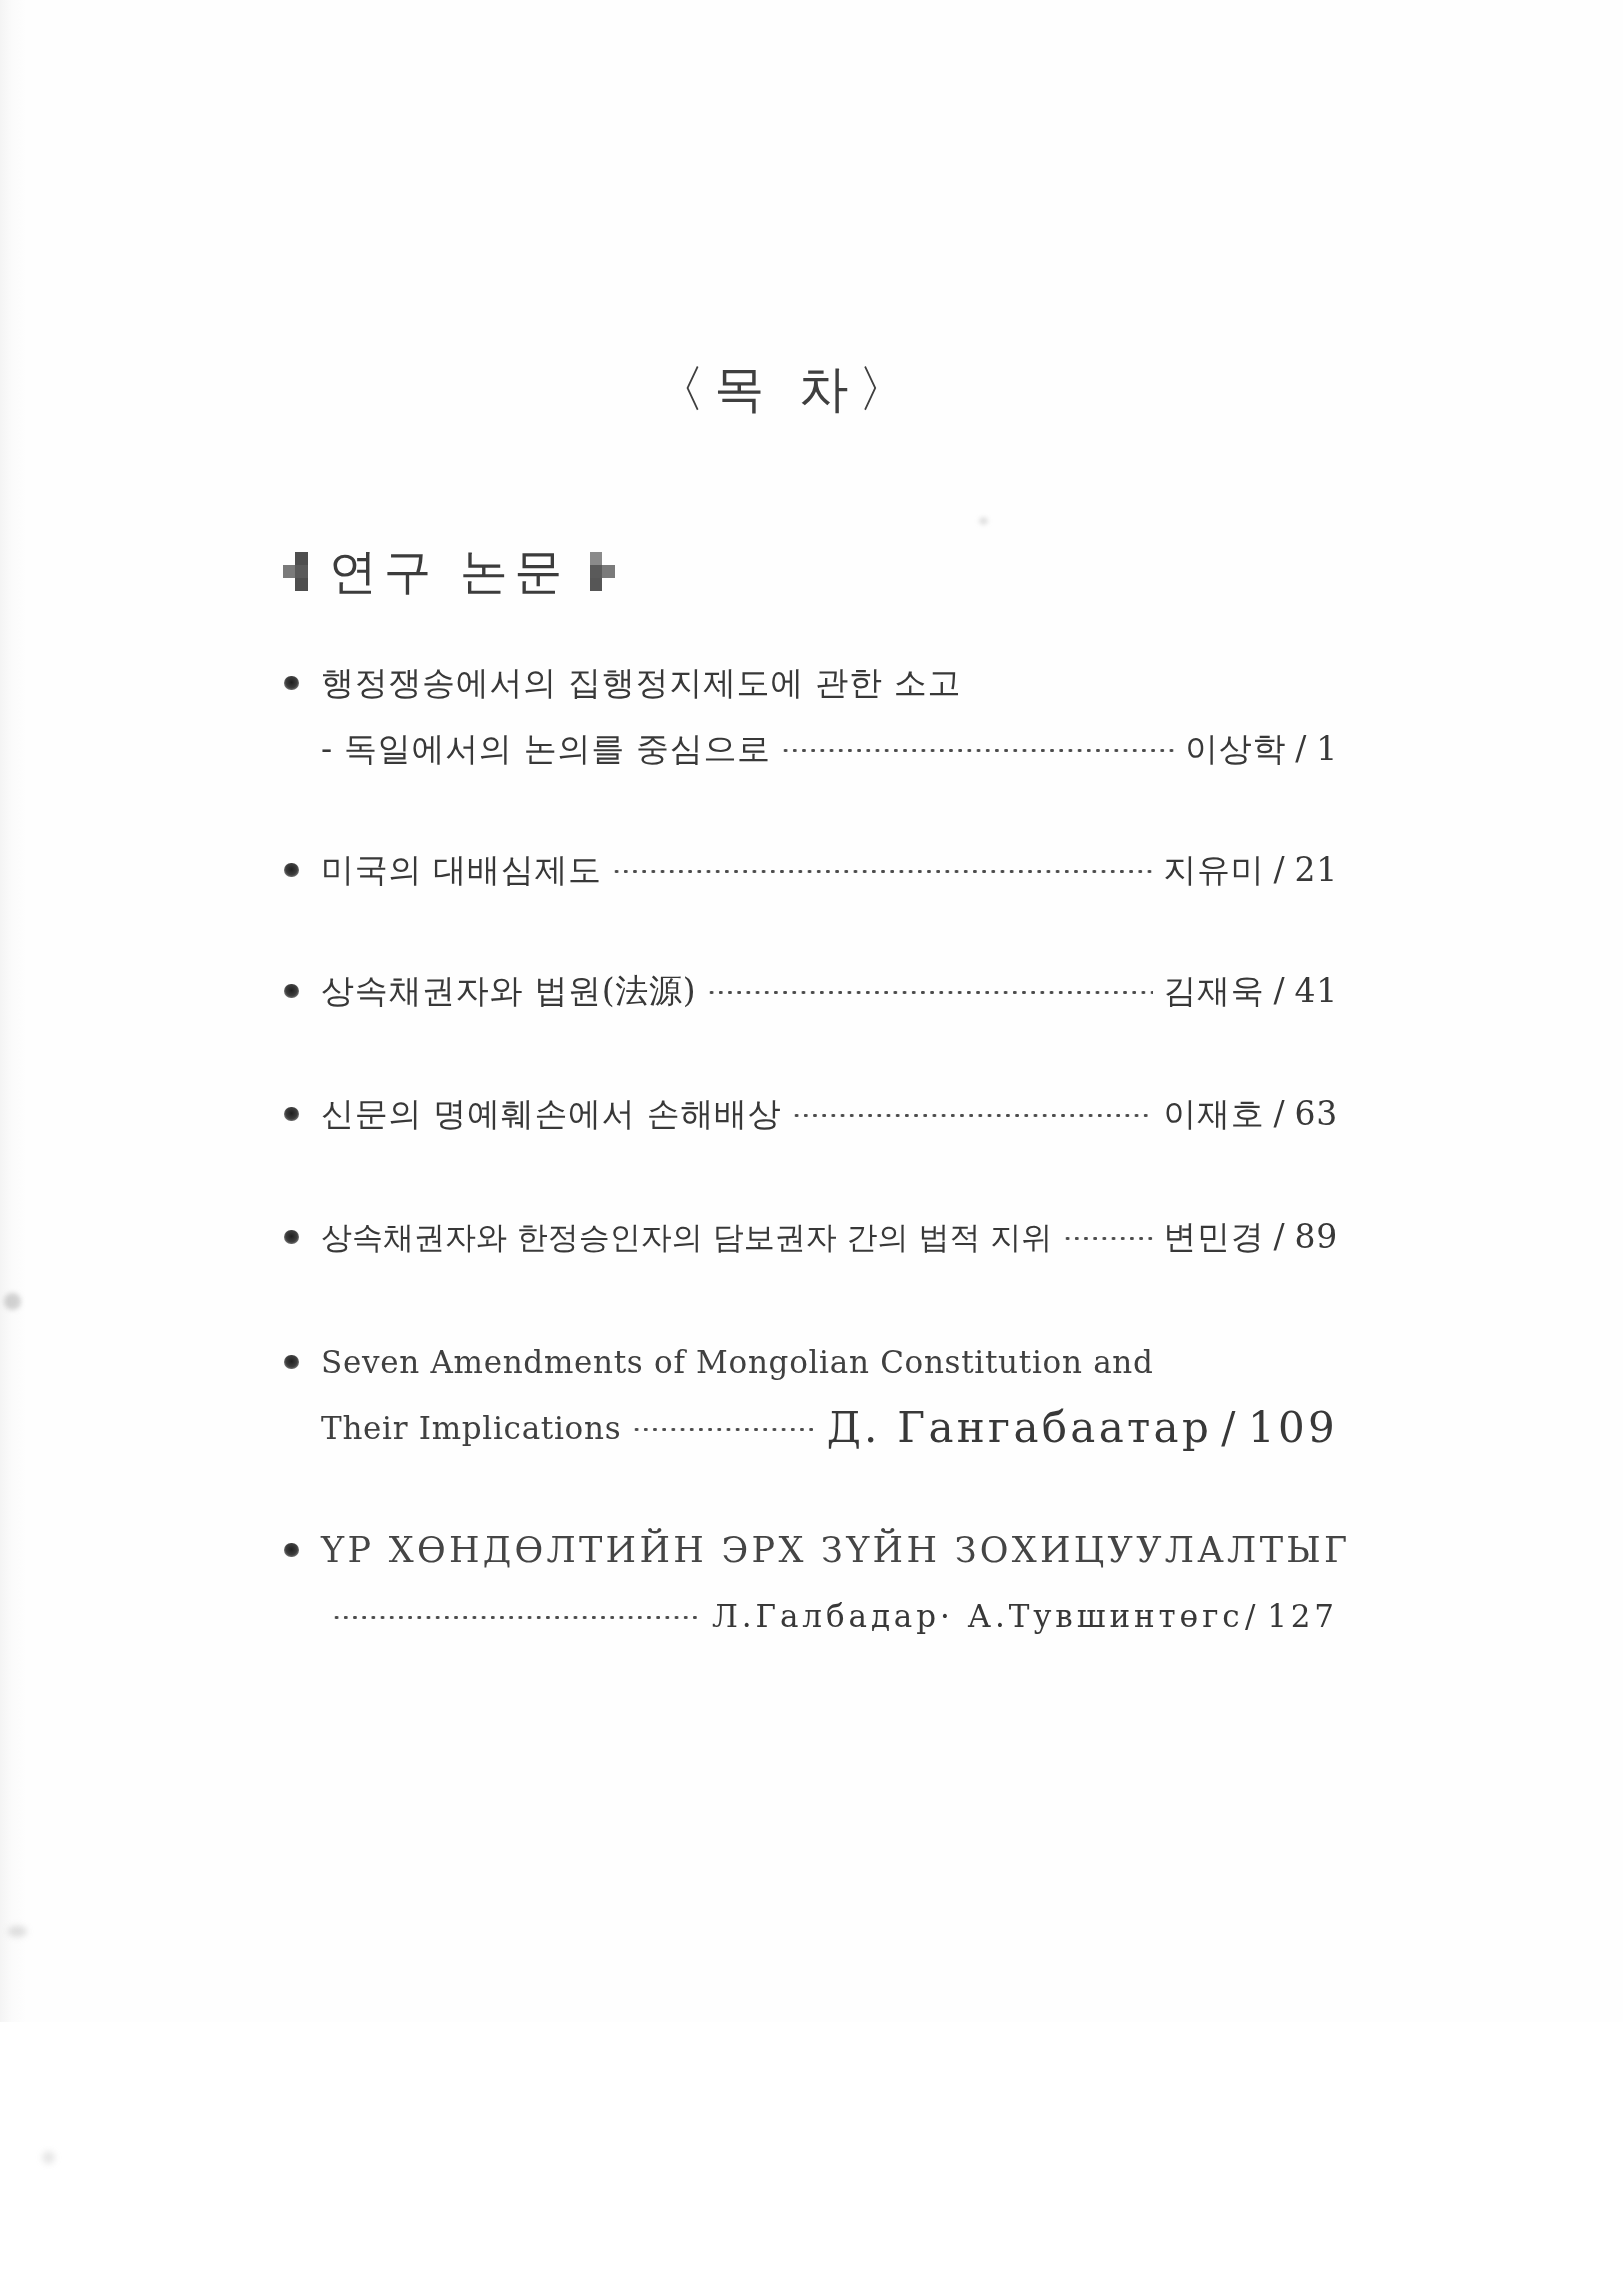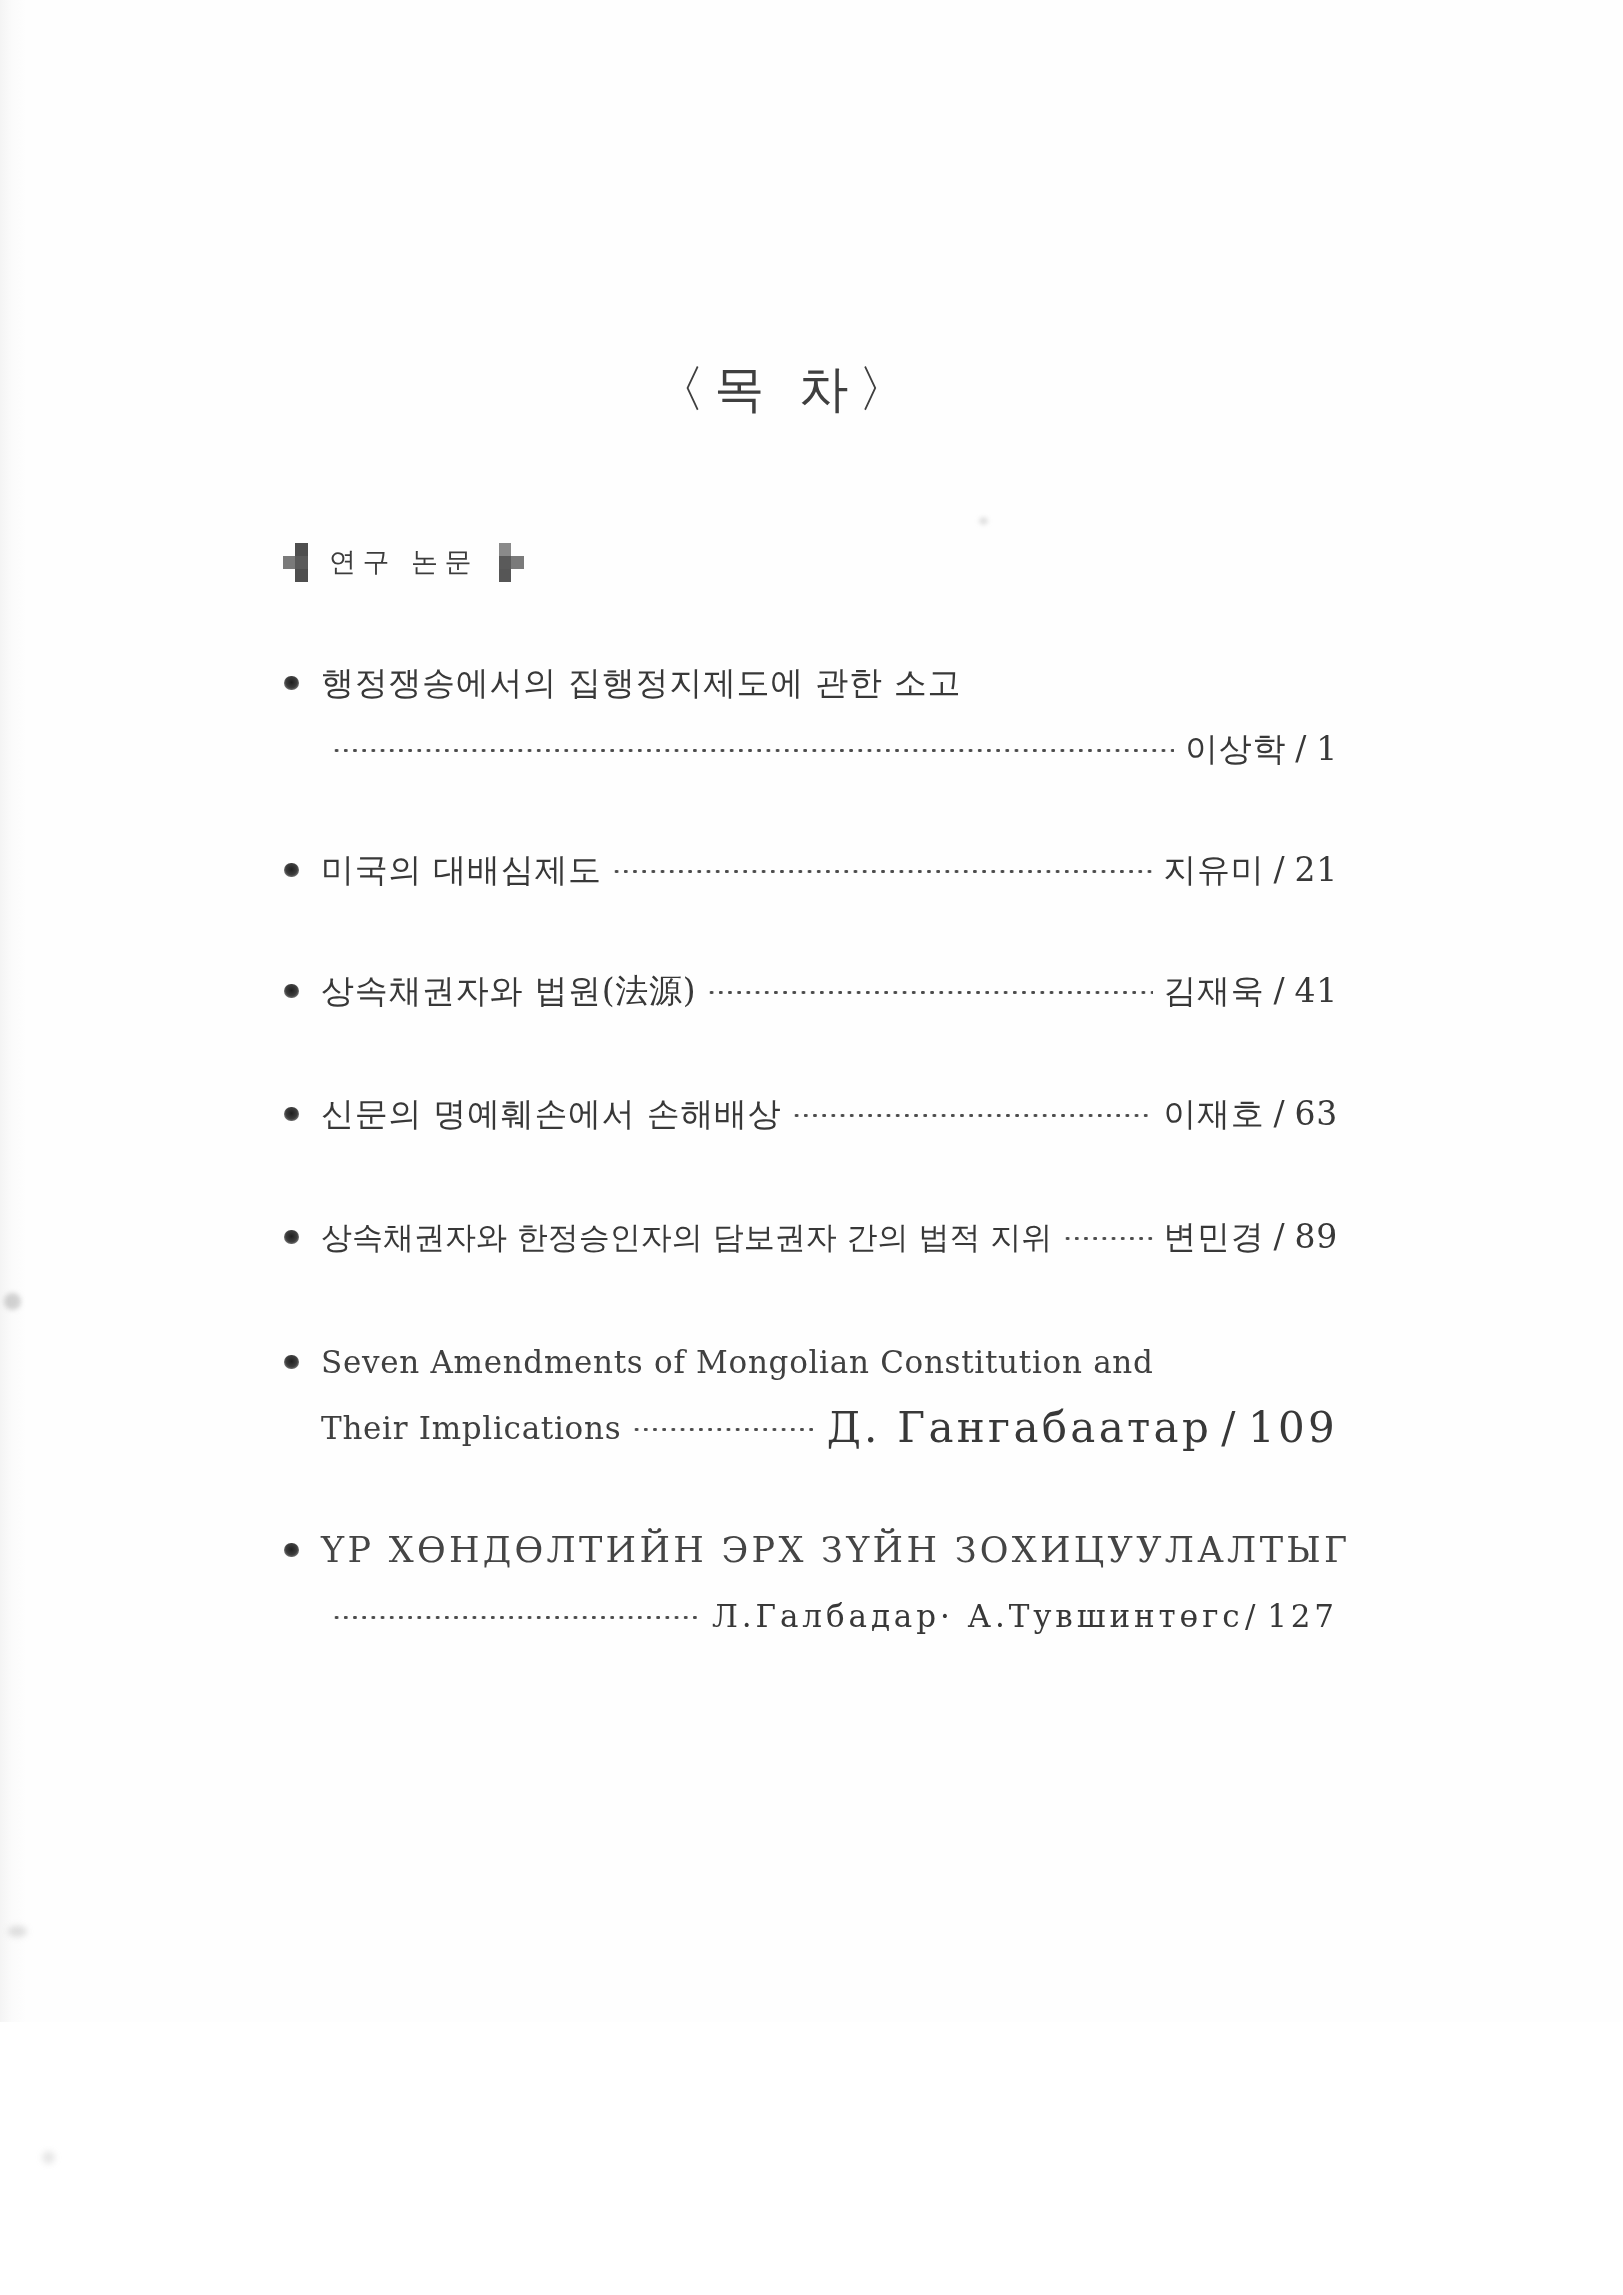--- a/index.html
+++ b/index.html
@@ -24,21 +24,21 @@
   .title {
     position:absolute; top:364px; left:0; width:1572px;
     text-align:center; font-size:50px; line-height:1;
     letter-spacing:9.2px; color:#3f3f3f; font-weight:500;
     white-space:nowrap;
   }
 
   .section {
     position:absolute; top:543px; left:283px;
     display:flex; align-items:center; gap:21px;
-    font-size:27px; line-height:1.2; letter-spacing:6.5px;
+    font-size:48px; line-height:1.2; letter-spacing:6.5px;
     color:#3c3c3c; font-weight:500;
   }
   .orn { display:grid; grid-template-columns:12.4px 12.4px; grid-auto-rows:13px; width:25px; height:39px; }
   .orn i { display:block; }
   .orn-l .c1 { grid-column:2; grid-row:1; background:#4e4e4e; }
   .orn-l .c2 { grid-column:1; grid-row:2; background:#7a7a7a; }
   .orn-l .c3 { grid-column:2; grid-row:2; background:#5a5a5a; }
   .orn-l .c4 { grid-column:2; grid-row:3; background:#4e4e4e; }
   .orn-r .c1 { grid-column:1; grid-row:1; background:#8a8a8a; }
   .orn-r .c2 { grid-column:2; grid-row:2; background:#7a7a7a; }
@@ -105,20 +105,21 @@
       </span>
   </div>
 
   <div class="entry e1" style="top:662px">
     <div class="row">
       <span class="bullet"></span>
       <span class="etitle">행정쟁송에서의 집행정지제도에 관한 소고</span>
     </div>
     <div class="row">
       <span class="indent"></span>
+      <span class="etitle t-sub">- 독일에서의 논의를 중심으로</span>
       <span class="leader"></span>
       <span class="byline"><span class="author">이상학</span><span class="sep">/</span><span class="pno">1</span></span>
     </div>
   </div>
 
   <div class="entry e2" style="top:849px">
     <div class="row">
       <span class="bullet"></span>
       <span class="etitle">미국의 대배심제도</span>
       <span class="leader"></span>

